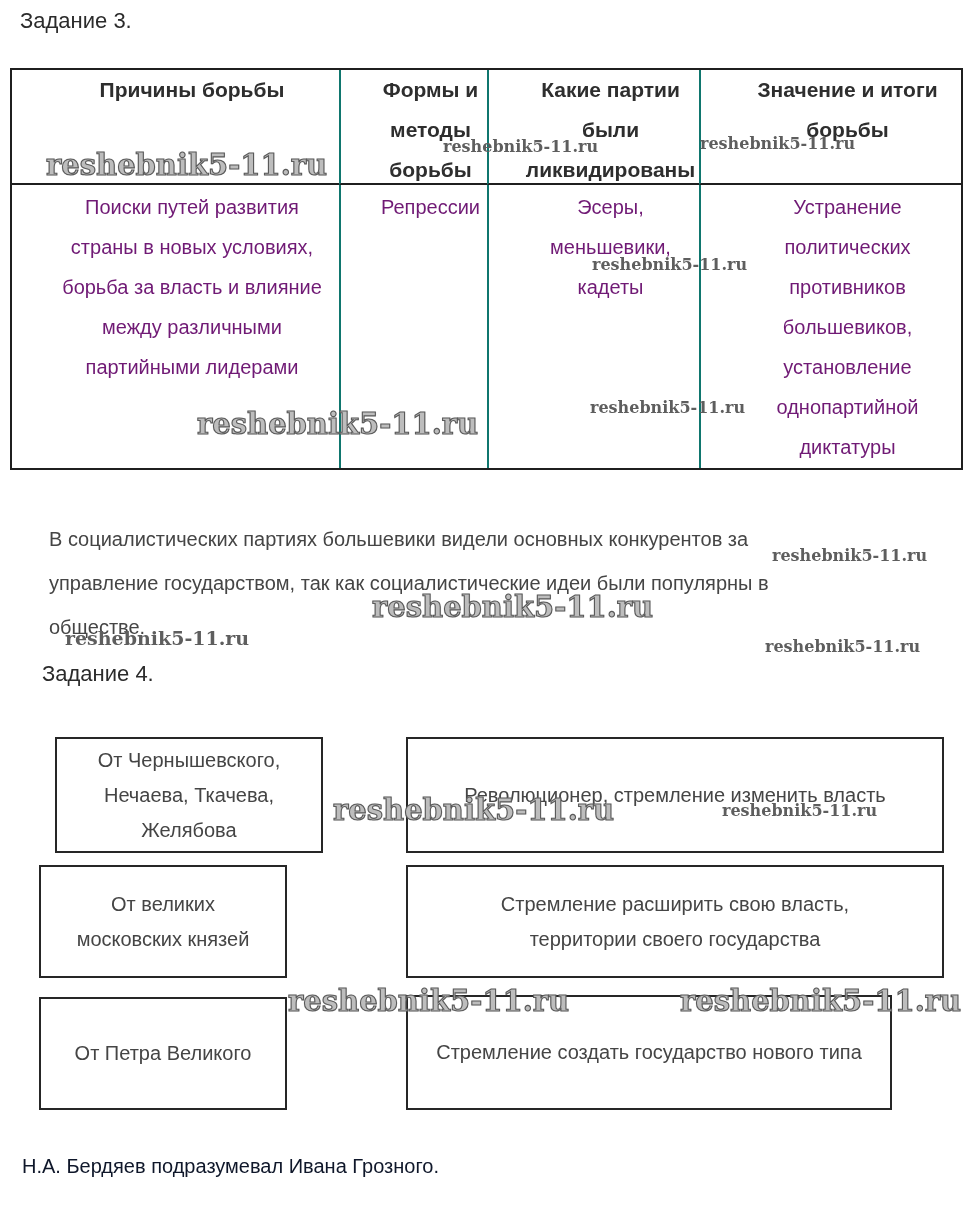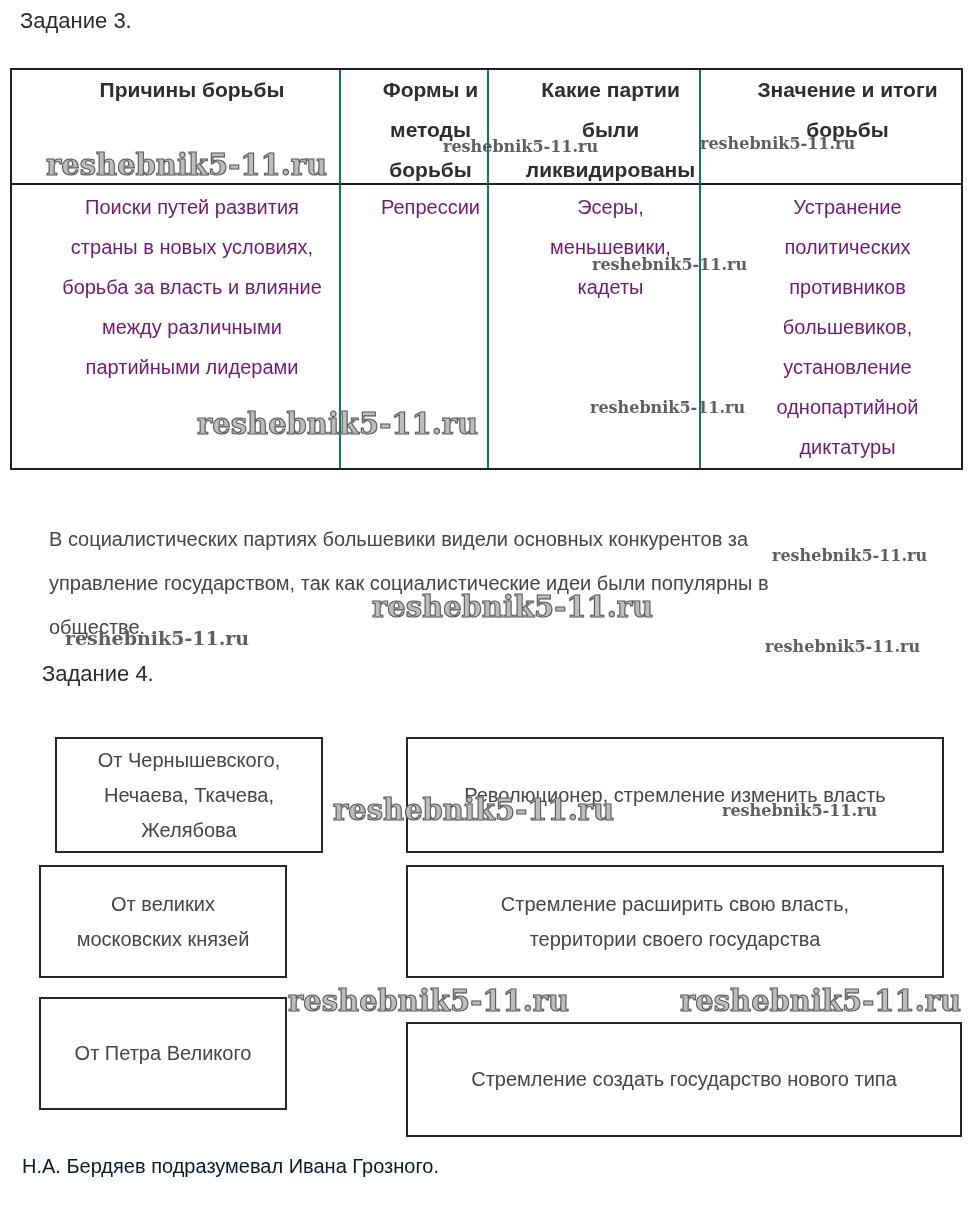--- a/index.html
+++ b/index.html
@@ -33,21 +33,21 @@
     position:absolute; box-sizing:border-box; border:2px solid #262626;
     display:flex; flex-direction:column; justify-content:center; align-items:center;
     font-size:20px; color:#454545; text-align:center; background:transparent;
   }
   .box .bln { line-height:35px; white-space:nowrap; }
   #box-l1 { left:39px;  top:737px; width:268px; height:116px;margin-left:16px; }
   #box-l2 { left:39px;  top:865px; width:248px; height:113px; }
   #box-l3 { left:39px;  top:997px; width:248px; height:113px; }
   #box-r1 { left:406px; top:737px; width:538px; height:116px; }
   #box-r2 { left:406px; top:865px; width:538px; height:113px; }
-  #box-r3 { left:406px; top:1022px; width:556px; height:115px; }
+  #box-r3 { left:406px; top:995px; width:486px; height:115px; }
 
   .answer { position:absolute; left:22px; top:1154px; font-size:20px; color:#0f172a; line-height:24px; }
 
   
   .wm {
     position:absolute; font-family:"DejaVu Serif","Liberation Serif",serif;
     font-weight:700; color:#5e5e5e; pointer-events:none; white-space:nowrap; z-index:5;
   }
   .wm-sm { font-size:16px; }
   .wm-md { font-size:19px; }

